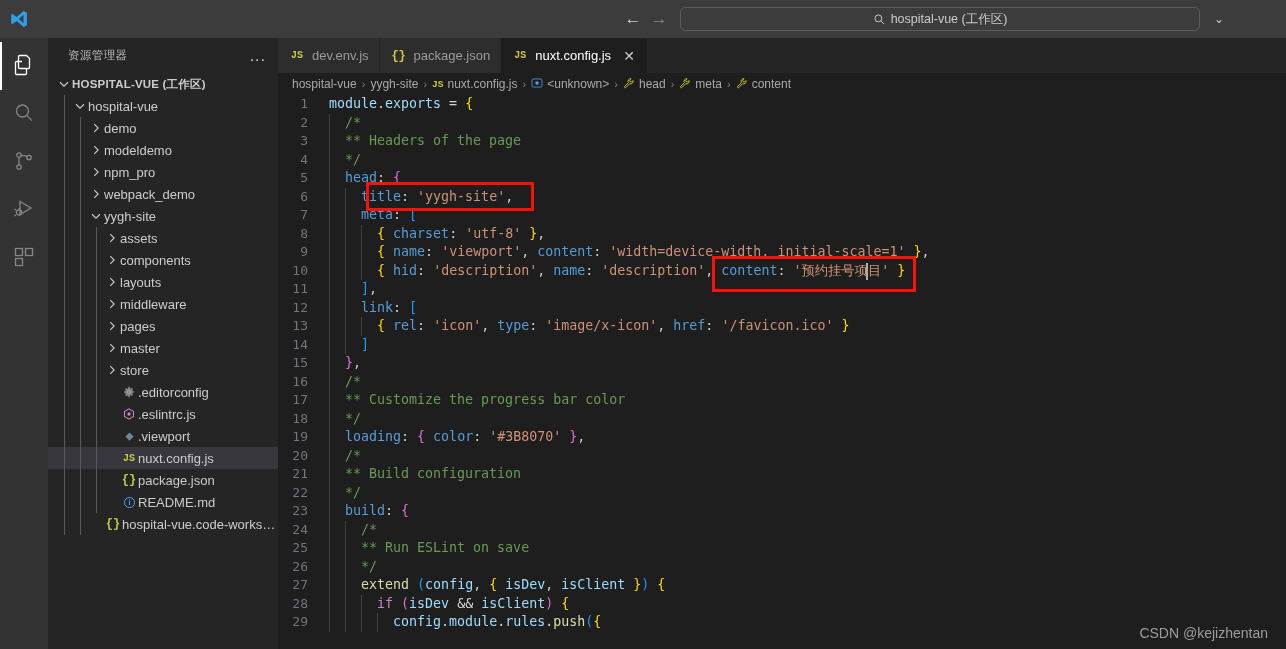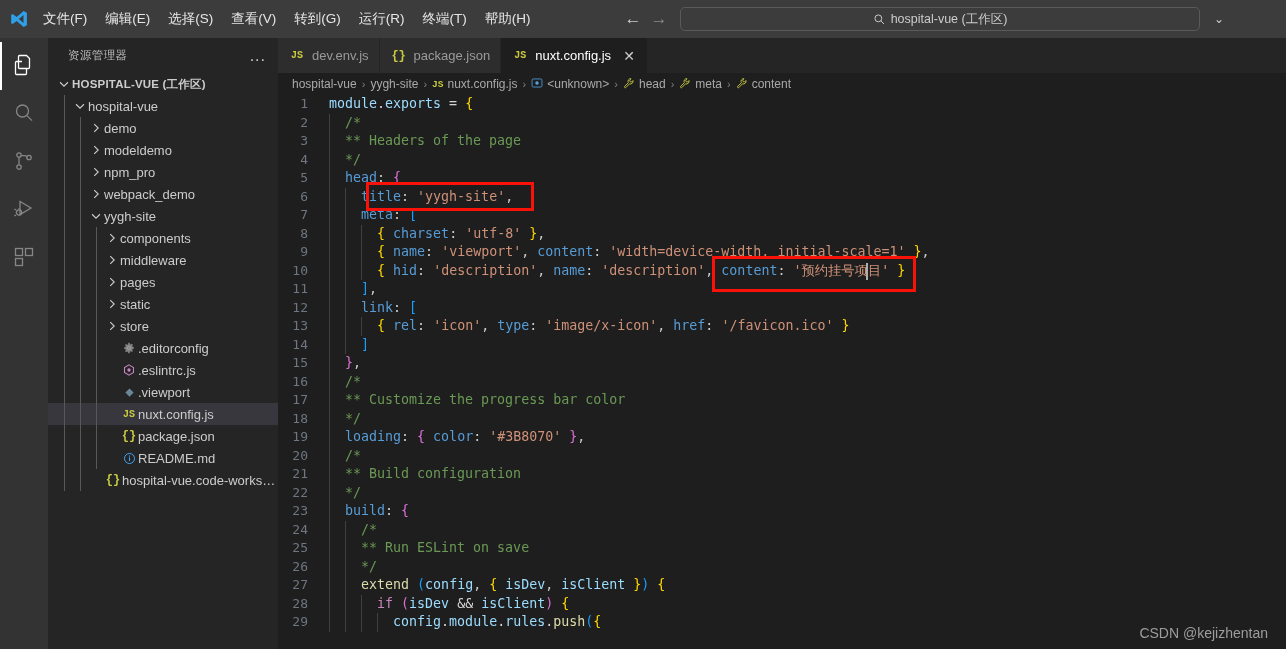--- a/index.html
+++ b/index.html
@@ -140,30 +140,20 @@
 <body>
 
 <div class="app">
 
   <div class="titlebar">
     <div class="vsicon">
       <svg width="20" height="20" viewBox="0 0 24 24">
         <path d="M17.5 2.5 L21.5 4.4 V19.6 L17.5 21.5 L9.2 14.3 L4.4 18 L2.6 17 V7 L4.4 6 L9.2 9.7 Z M17.4 7.1 L11.8 12 L17.4 16.9 Z" fill="#2f9fe8"></path>
       </svg>
     </div>
-    <div class="menubar">
-      <div class="menu-item">文件(F)</div>
-      <div class="menu-item">编辑(E)</div>
-      <div class="menu-item">选择(S)</div>
-      <div class="menu-item">查看(V)</div>
-      <div class="menu-item">转到(G)</div>
-      <div class="menu-item">运行(R)</div>
-      <div class="menu-item">终端(T)</div>
-      <div class="menu-item">帮助(H)</div>
-    </div>
 
     <div class="title-center">
       <div class="navbtn enabled">←</div>
       <div class="navbtn">→</div>
       <div class="cmdcenter">
         <span>
           <svg width="13" height="13" viewBox="0 0 16 16" style="display:block">
             <circle cx="6.6" cy="6.6" r="4.2" fill="none" stroke="#cccccc" stroke-width="1.2"></circle>
             <line x1="9.7" y1="9.7" x2="13.6" y2="13.6" stroke="#cccccc" stroke-width="1.2"></line>
           </svg>
@@ -306,32 +296,56 @@
           <div class="row">
             <div class="guide" style="left: 16px;"></div>
             <div class="guide" style="left: 32px;"></div>
             <div class="guide" style="left: 48px;"></div>
             <div style="width: 56px; flex: 0 0 56px;"></div>
             <span class="tw">
               <svg width="14" height="14" viewBox="0 0 16 16" fill="none" stroke="#cccccc" stroke-width="1.3">
                 <path d="M6 3.5 L10.5 8 L6 12.5"></path>
               </svg>
             </span>
+            <span class="lbl">assets</span>
+          </div>
+          <div class="row">
+            <div class="guide" style="left: 16px;"></div>
+            <div class="guide" style="left: 32px;"></div>
+            <div class="guide" style="left: 48px;"></div>
+            <div style="width: 56px; flex: 0 0 56px;"></div>
+            <span class="tw">
+              <svg width="14" height="14" viewBox="0 0 16 16" fill="none" stroke="#cccccc" stroke-width="1.3">
+                <path d="M6 3.5 L10.5 8 L6 12.5"></path>
+              </svg>
+            </span>
             <span class="lbl">components</span>
           </div>
           <div class="row">
             <div class="guide" style="left: 16px;"></div>
             <div class="guide" style="left: 32px;"></div>
             <div class="guide" style="left: 48px;"></div>
             <div style="width: 56px; flex: 0 0 56px;"></div>
             <span class="tw">
               <svg width="14" height="14" viewBox="0 0 16 16" fill="none" stroke="#cccccc" stroke-width="1.3">
                 <path d="M6 3.5 L10.5 8 L6 12.5"></path>
               </svg>
             </span>
+            <span class="lbl">layouts</span>
+          </div>
+          <div class="row">
+            <div class="guide" style="left: 16px;"></div>
+            <div class="guide" style="left: 32px;"></div>
+            <div class="guide" style="left: 48px;"></div>
+            <div style="width: 56px; flex: 0 0 56px;"></div>
+            <span class="tw">
+              <svg width="14" height="14" viewBox="0 0 16 16" fill="none" stroke="#cccccc" stroke-width="1.3">
+                <path d="M6 3.5 L10.5 8 L6 12.5"></path>
+              </svg>
+            </span>
             <span class="lbl">middleware</span>
           </div>
           <div class="row">
             <div class="guide" style="left: 16px;"></div>
             <div class="guide" style="left: 32px;"></div>
             <div class="guide" style="left: 48px;"></div>
             <div style="width: 56px; flex: 0 0 56px;"></div>
             <span class="tw">
               <svg width="14" height="14" viewBox="0 0 16 16" fill="none" stroke="#cccccc" stroke-width="1.3">
                 <path d="M6 3.5 L10.5 8 L6 12.5"></path>
@@ -342,21 +356,21 @@
           <div class="row">
             <div class="guide" style="left: 16px;"></div>
             <div class="guide" style="left: 32px;"></div>
             <div class="guide" style="left: 48px;"></div>
             <div style="width: 56px; flex: 0 0 56px;"></div>
             <span class="tw">
               <svg width="14" height="14" viewBox="0 0 16 16" fill="none" stroke="#cccccc" stroke-width="1.3">
                 <path d="M6 3.5 L10.5 8 L6 12.5"></path>
               </svg>
             </span>
-            <span class="lbl">static</span>
+            <span class="lbl">master</span>
           </div>
           <div class="row">
             <div class="guide" style="left: 16px;"></div>
             <div class="guide" style="left: 32px;"></div>
             <div class="guide" style="left: 48px;"></div>
             <div style="width: 56px; flex: 0 0 56px;"></div>
             <span class="tw">
               <svg width="14" height="14" viewBox="0 0 16 16" fill="none" stroke="#cccccc" stroke-width="1.3">
                 <path d="M6 3.5 L10.5 8 L6 12.5"></path>
               </svg>

